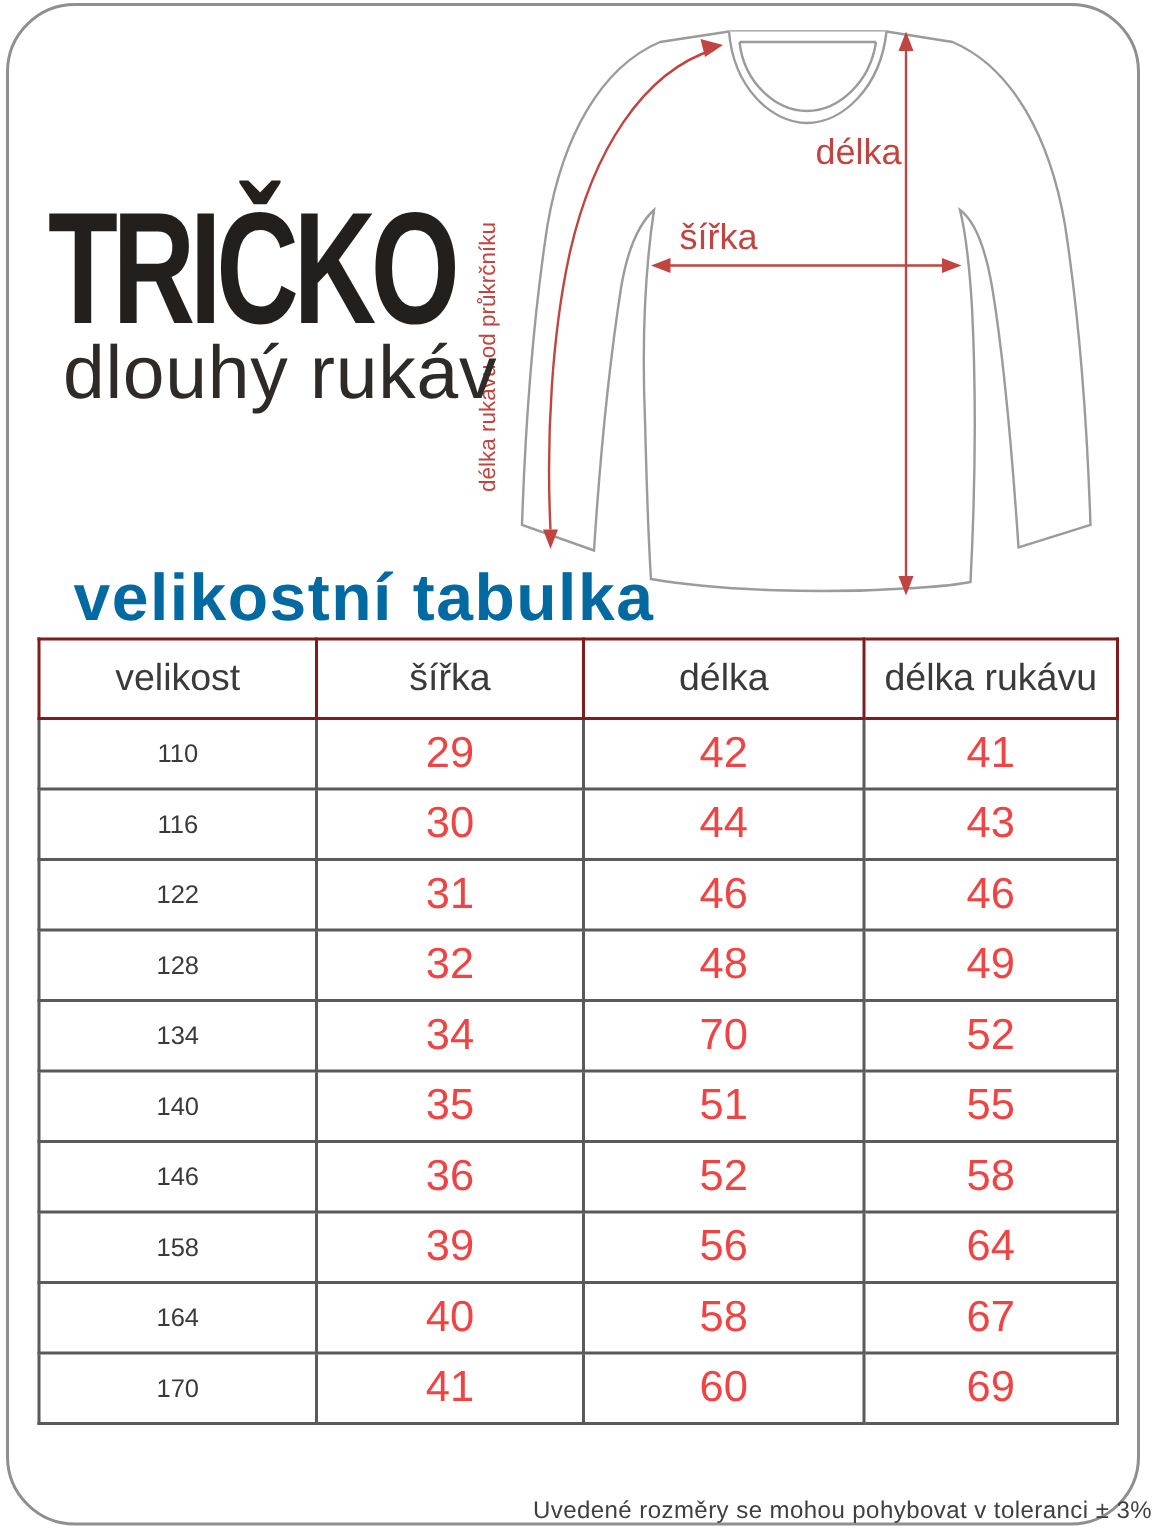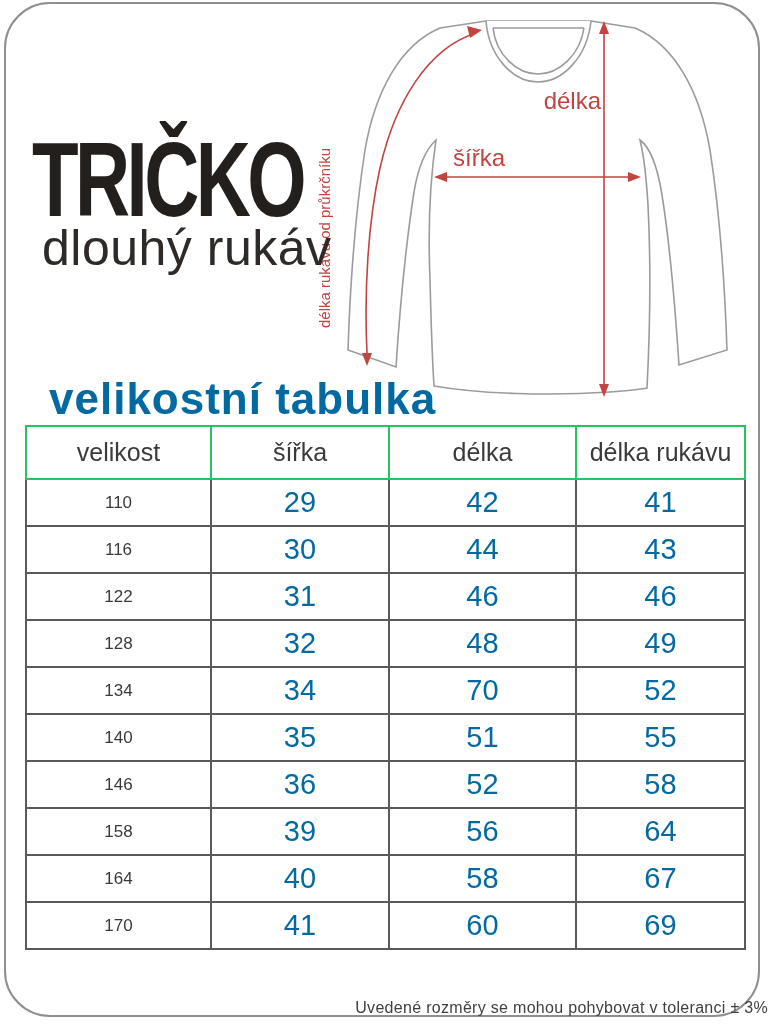--- a/index.html
+++ b/index.html
@@ -30,24 +30,24 @@
   .redline { fill:none; stroke:#c0443f; stroke-width:1.6; }
   .redfill { fill:#c0443f; stroke:none; }
   .red-label { fill:#c0443f; font-size:24px; font-family:"Liberation Sans", sans-serif; }
   .red-label-small { fill:#c0443f; font-size:15px; font-family:"Liberation Sans", sans-serif; }
   .size-table {
     position:absolute; left:25px; top:425px; width:719px;
     border-collapse:collapse; table-layout:fixed; text-align:center;
   }
   .size-table th {
     font-weight:400; font-size:25px; color:#3a3a3a; height:51px;
-    border:2px solid #22c55e; padding:0;
+    border:2px solid #7f1d1d; padding:0;
   }
   .size-table td {
-    height:45px; border:2px solid #5a5a5a; font-size:29px; color:#0369a1; padding:0;
+    height:45px; border:2px solid #5a5a5a; font-size:29px; color:#ef4444; padding:0;
   }
   .size-table td.c-size { font-size:17px; color:#3a3a3a; }
   .footer-note {
     position:absolute; left:0; top:999px; width:768px; text-align:right;
     font-size:16px; color:#3f3f3f; letter-spacing:0.3px;
   }
 </style>
 </head>
 <body>
 

